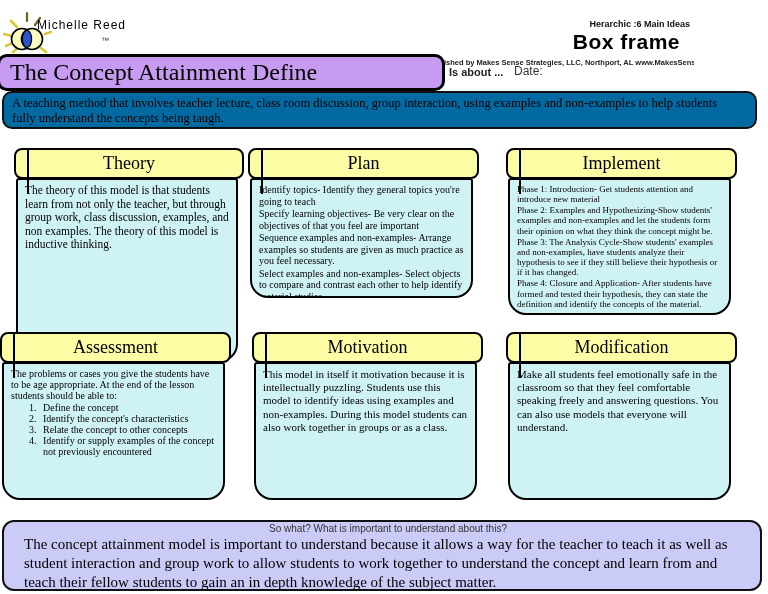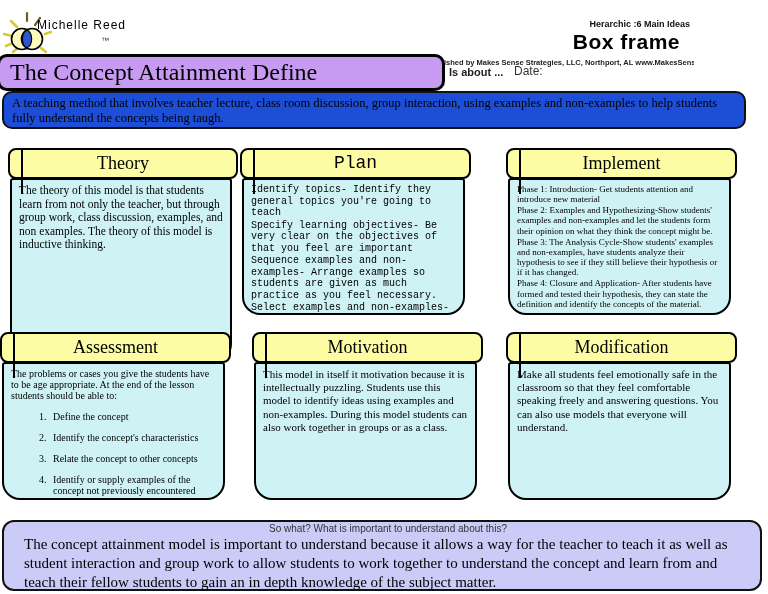--- a/index.html
+++ b/index.html
@@ -46,58 +46,58 @@
 
   
   .title-box {
     position:absolute; left:-3px; top:54px; width:432px; height:31px;
     background:#c89bf2; border:3px solid #000; border-radius:10px;
     display:flex; align-items:center; padding-left:10px;
     font-size:24px; z-index:4;
   }
   .subtitle-box {
     position:absolute; left:2px; top:91px; width:728px; height:29px;
-    background:#1d4ed8; border:2px solid #111; border-radius:10px;
-    font-size:12.5px; line-height:1.22; padding:3px 4px 2px 8px;
+    background:#0369a1; border:2px solid #111; border-radius:10px;
+    font-size:12.5px; line-height:1.22; padding:3px 15px 2px 8px;
   }
 
   
   .obox { position:absolute; }
   .obox .hd {
     position:absolute; left:0; right:0; top:0; height:27px;
     background:#fcfca5; border:2px solid #000; border-radius:8px;
     text-align:center; font-size:18px; line-height:27px; z-index:2;
   }
   .obox .bd {
     position:absolute; left:2px; right:6px; top:30px; bottom:0;
     background:#cff2f5; border:2px solid #000; border-radius:3px 3px 18px 18px;
     padding:4px 7px; z-index:1; overflow:hidden;
   }
   .obox .stub {
     position:absolute; left:13px; top:1px; width:2px; height:45px;
     background:#000; z-index:3;
   }
   .obox .bd p { margin:0 0 1px 0; }
 
-  #box-theory       { left:8px;   top:148px; width:230px; height:214px; }
-  #box-plan         { left:240px; top:148px; width:231px; height:167px;font-family:Liberation Mono, monospace; }
+  #box-theory       { left:14px;   top:148px; width:230px; height:214px; }
+  #box-plan         { left:248px; top:148px; width:231px; height:150px; }
   #box-implement    { left:506px; top:148px; width:231px; height:167px; }
   #box-assessment   { left:0px;   top:332px; width:231px; height:168px; }
   #box-motivation   { left:252px; top:332px; width:231px; height:168px; }
   #box-modification { left:506px; top:332px; width:231px; height:168px; }
 
   #box-theory .bd       { font-size:11.5px; line-height:1.18; }
   #box-plan .bd         { font-size:10px;   line-height:1.15; }
   #box-implement .bd    { font-size:9px;    line-height:1.13; }
   #box-assessment .bd   { font-size:10px;   line-height:1.1; }
   #box-motivation .bd   { font-size:11px;   line-height:1.2; }
   #box-modification .bd { font-size:11px;   line-height:1.2; }
 
   .obox .bd ol { margin:0 0 0 14px; padding-left:14px; }
-  .obox .bd ol li { margin:10px; padding-left:4px; }
+  .obox .bd ol li { margin:0; padding-left:4px; }
 
   
   .footer-box {
     position:absolute; left:2px; top:520px; width:728px; height:66px;
     background:#cbcbf8; border:2px solid #111; border-radius:12px;
     padding:1px 8px 0 20px;
   }
   .footer-prompt {
     text-align:center; font-family:"Liberation Sans", sans-serif;
     font-size:10px; color:#333; margin:0;

